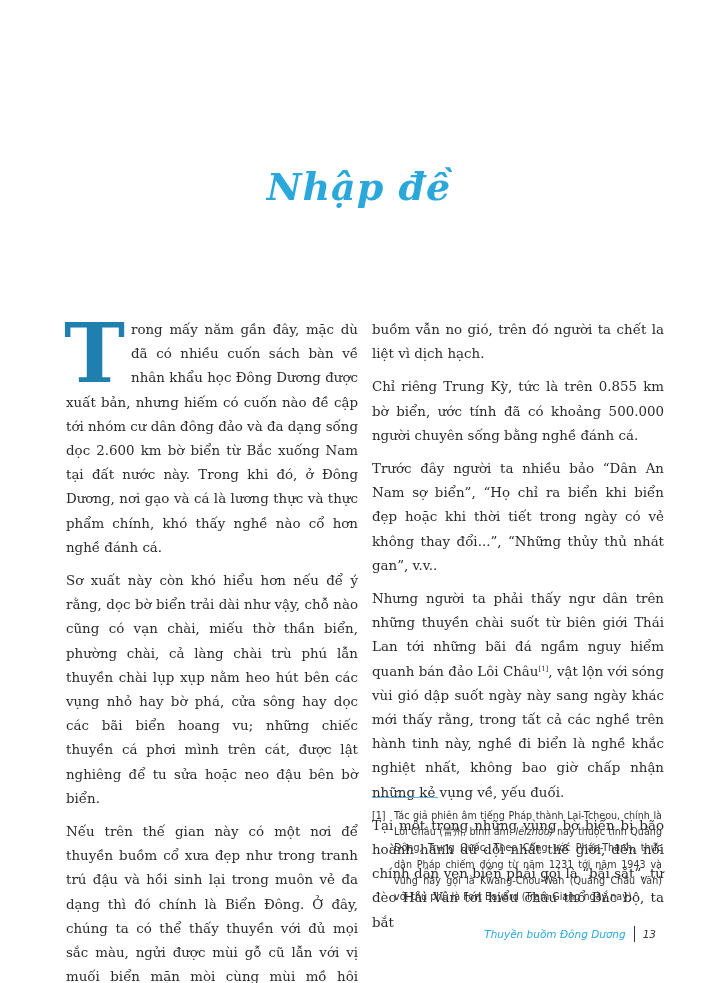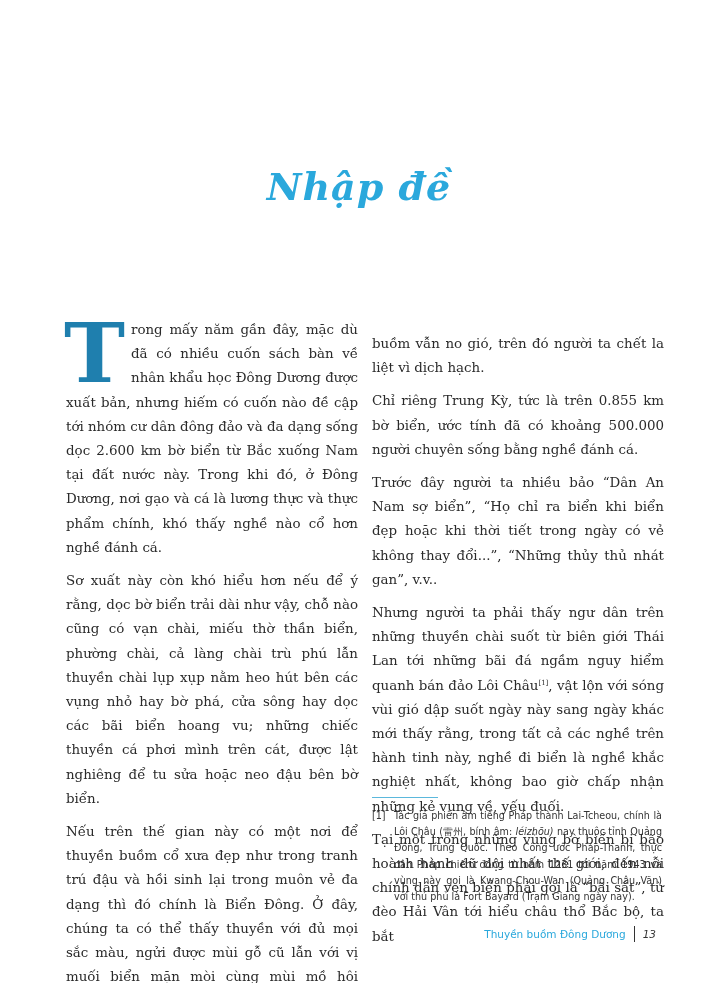--- a/index.html
+++ b/index.html
@@ -9,21 +9,21 @@
       position: absolute; left: 0; top: 164px; width: 718px; text-align: center;
       font-family: "DejaVu Serif", serif; font-style: italic; font-weight: bold;
       font-size: 38px; color: #2aa8dc; letter-spacing: 1px;
     }
     .col {
       position: absolute; top: 318px; width: 292px;
       font-family: "DejaVu Serif", serif; font-size: 13.4px; line-height: 24.2px;
       color: #2a2a2a; text-align: justify;
     }
     .col.left { left: 66px; }
-    .col.right { left: 372px; top: 332px; }
+    .col.right { left: 372px; top: 318px; }
     .col p { margin: 0 0 9px 0; }
     .dropcap {
       float: left; font-family: "DejaVu Serif", serif; font-size: 82px;
       line-height: 66px; color: #1f7fae; margin: 2px 6px 0 -2px; height: 68px;
       font-weight: bold;
     }
     sup.fn { font-size: 7px; vertical-align: super; line-height: 0; }
     .fn-rule {
       position: absolute; left: 372px; top: 797px; width: 66px; height: 1px; background: #5bb8dc;
     }
@@ -31,21 +31,21 @@
       position: absolute; left: 372px; top: 808px; width: 290px;
       font-family: "DejaVu Sans", sans-serif; font-size: 9.6px; line-height: 16.2px; color: #333;
       display: flex;
     }
     .fn-num { width: 22px; flex-shrink: 0; }
     .fn-text { flex: 1; text-align: justify; }
     .footer {
       position: absolute; top: 926px; right: 62px; display: flex; align-items: center;
       font-family: "DejaVu Sans", sans-serif; font-size: 10.5px;
     }
-    .footer .book { color: #2aa8dc; }
+    .footer .book { color: #2aa8dc; font-style: italic; }
     .footer .sep { width: 1px; height: 16px; background: #333; margin: 0 8px; }
     .footer .pnum { color: #333; font-style: italic; }
   </style>
 </head>
 <body>
 
 <div class="page">
   <div class="title">Nhập đề</div>
 
   <div class="col left">

